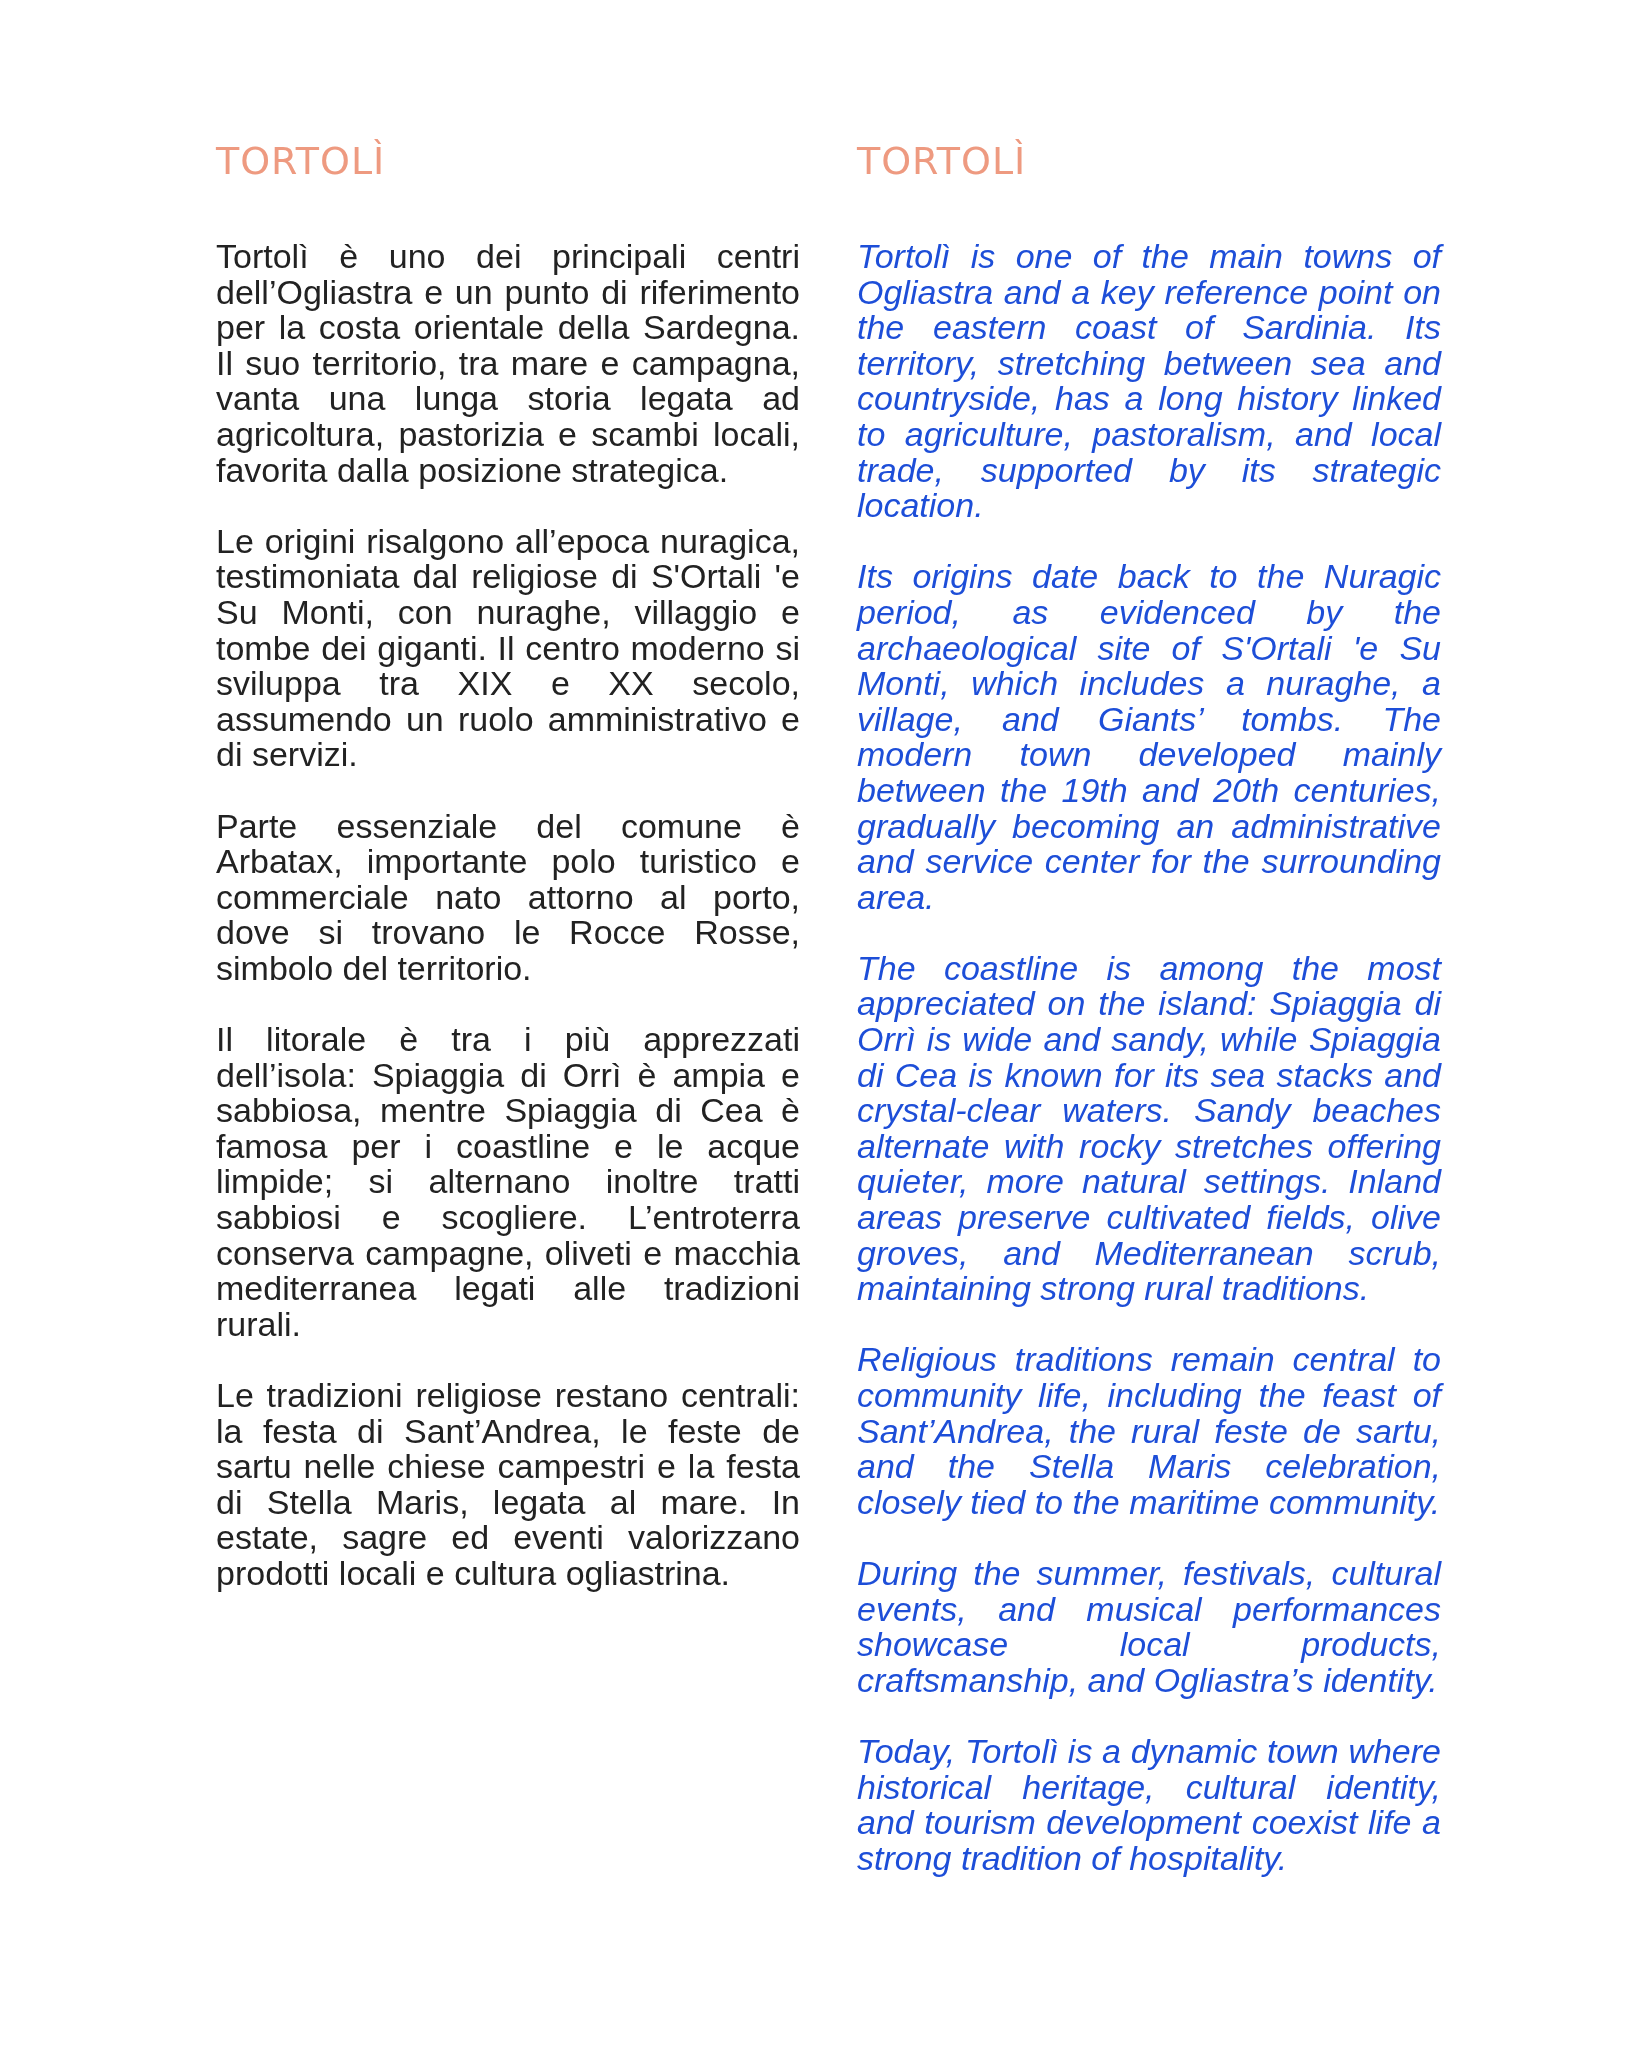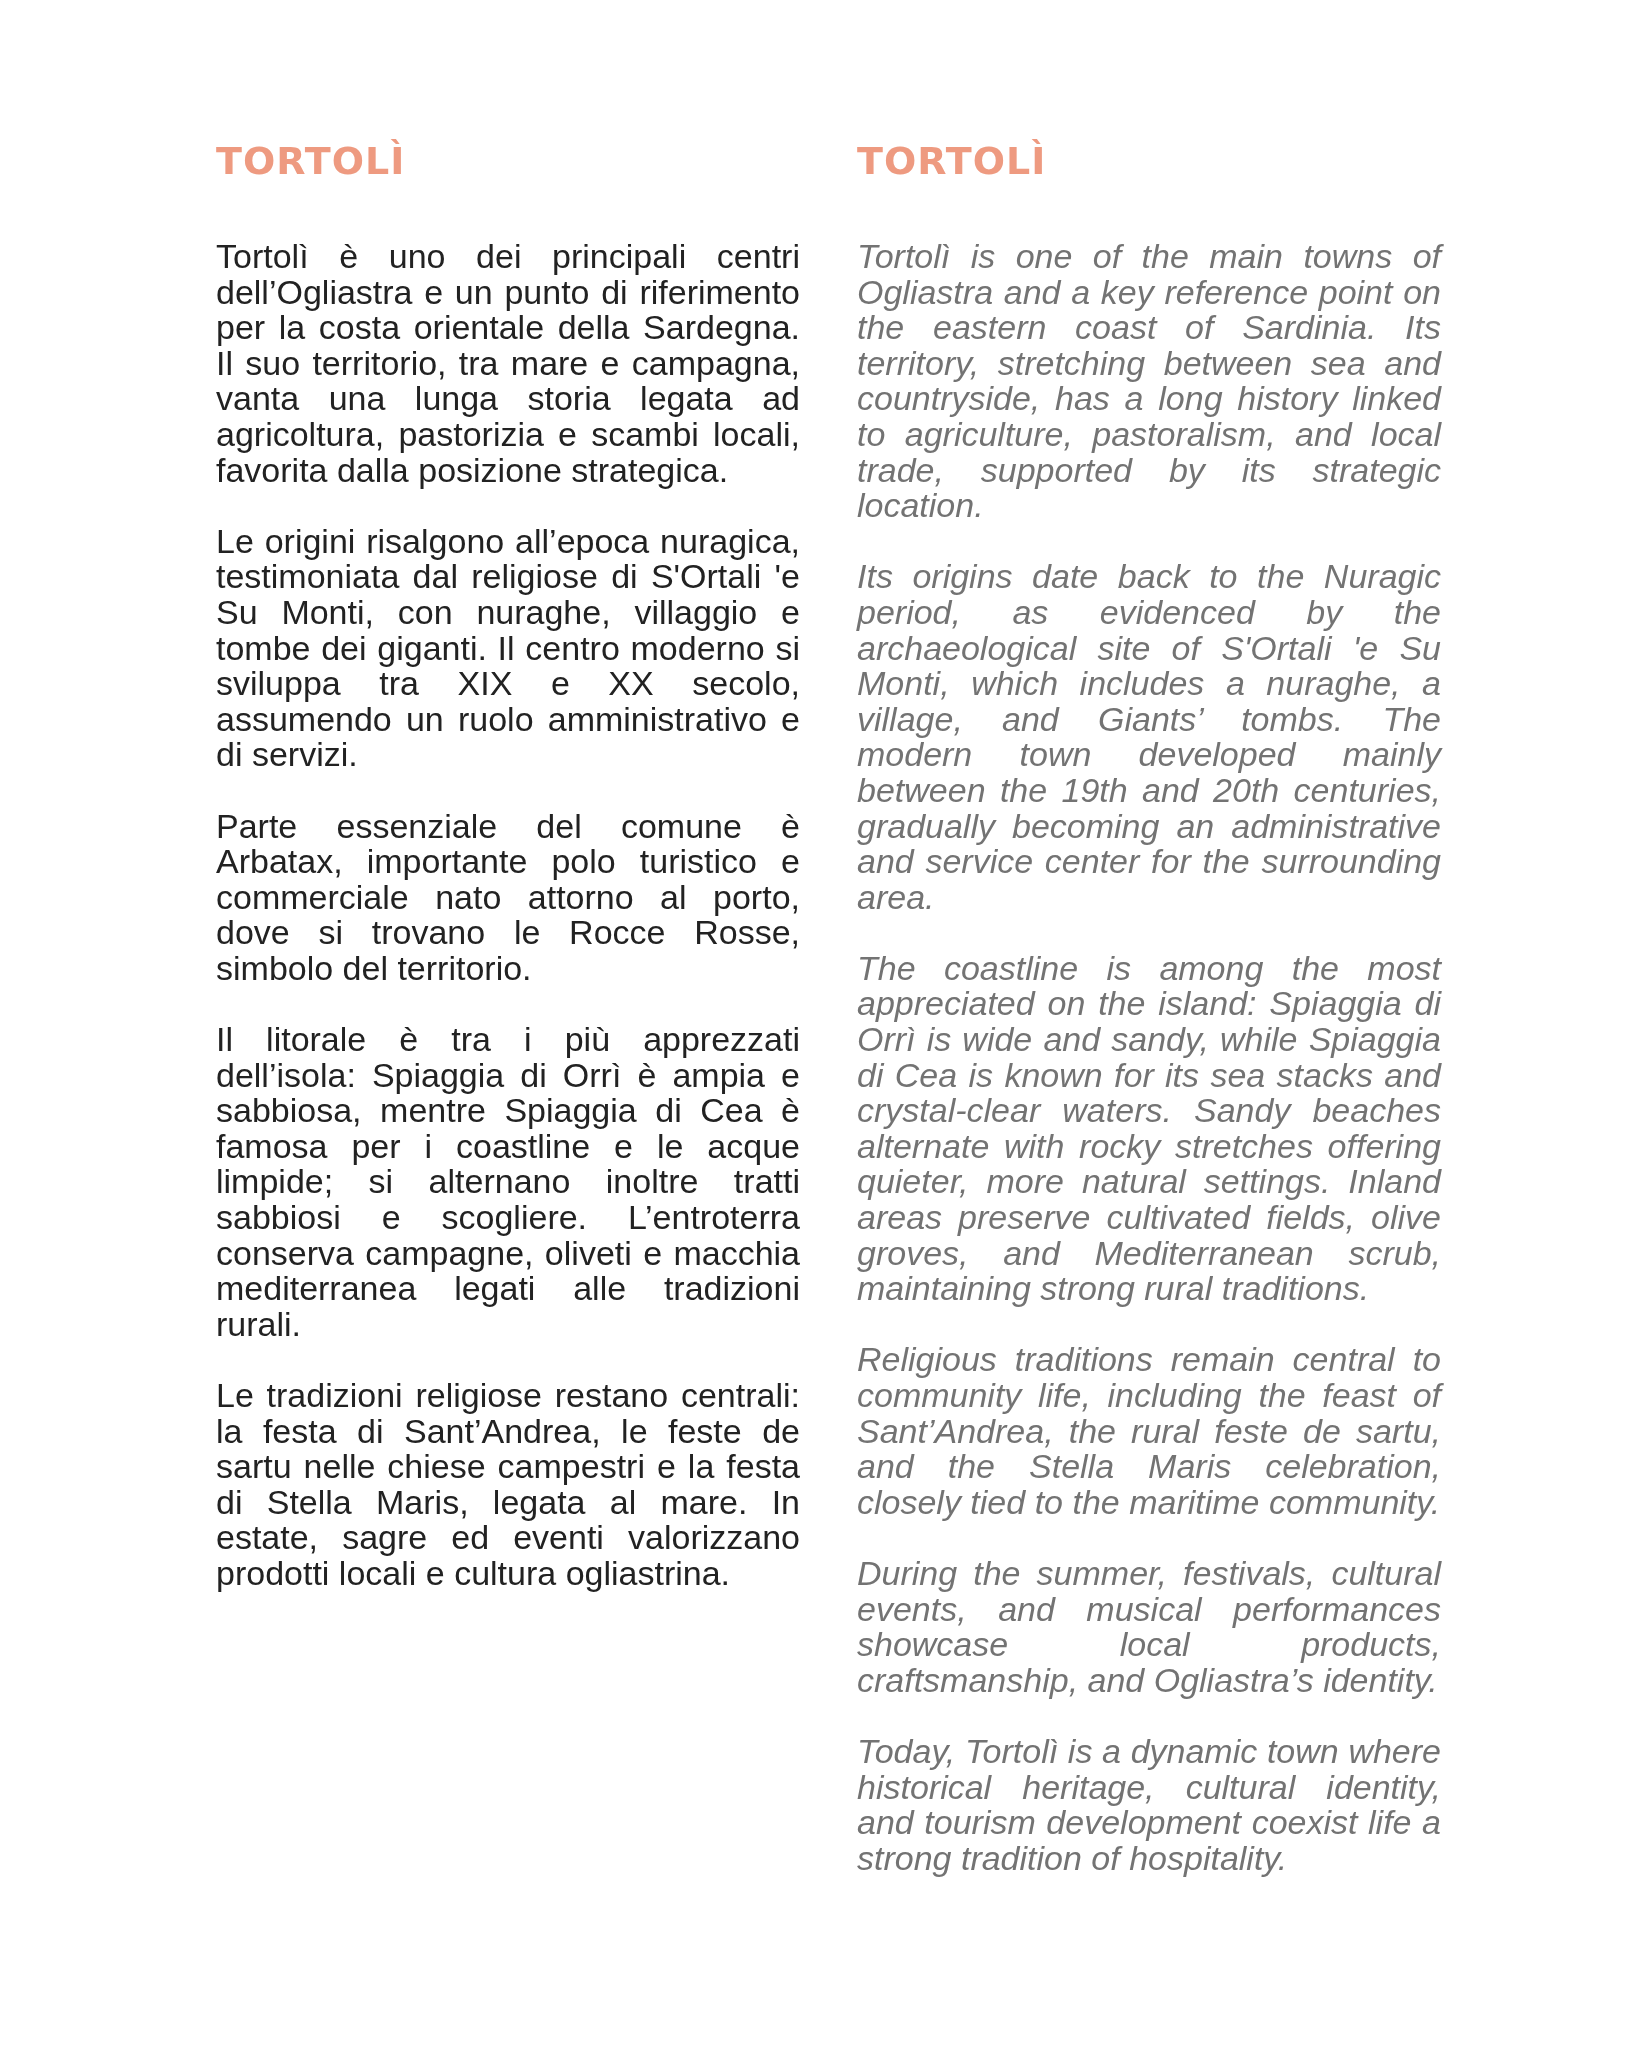--- a/index.html
+++ b/index.html
@@ -21,39 +21,39 @@
       background: #ffffff;
     }
     .column {
       position: absolute;
       top: 137px;
     }
     .col-it { left: 216px; width: 584px; }
     .col-en { left: 857px; width: 584px; }
     .heading {
       font-family: "DejaVu Sans", sans-serif;
-      font-weight: bold;
+      font-weight: normal;
       font-size: 38px;
       letter-spacing: 1px;
       line-height: 48px;
       margin: 0 0 54px 0;
       color: #EE9A80;
     }
     .para {
       font-family: "Liberation Sans", sans-serif;
       font-size: 34px;
       line-height: 35.6px;
       color: #222222;
       text-align: justify;
       margin: 0 0 35.6px 0;
       hyphens: none;
     }
     .col-en .para {
       font-style: italic;
-      color: #737373;
+      color: #1d4ed8;
     }
   </style>
 </head>
 <body>
 
 <div class="page">
 
   <section class="column col-it">
     <h1 class="heading" style="color: rgb(238, 154, 128);">TORTOLÌ</h1>
     <p class="para">Tortolì è uno dei principali centri dell’Ogliastra e un punto di riferimento per la costa orientale della Sardegna. Il suo territorio, tra mare e campagna, vanta una lunga storia legata ad agricoltura, pastorizia e scambi locali, favorita dalla posizione strategica.</p>

